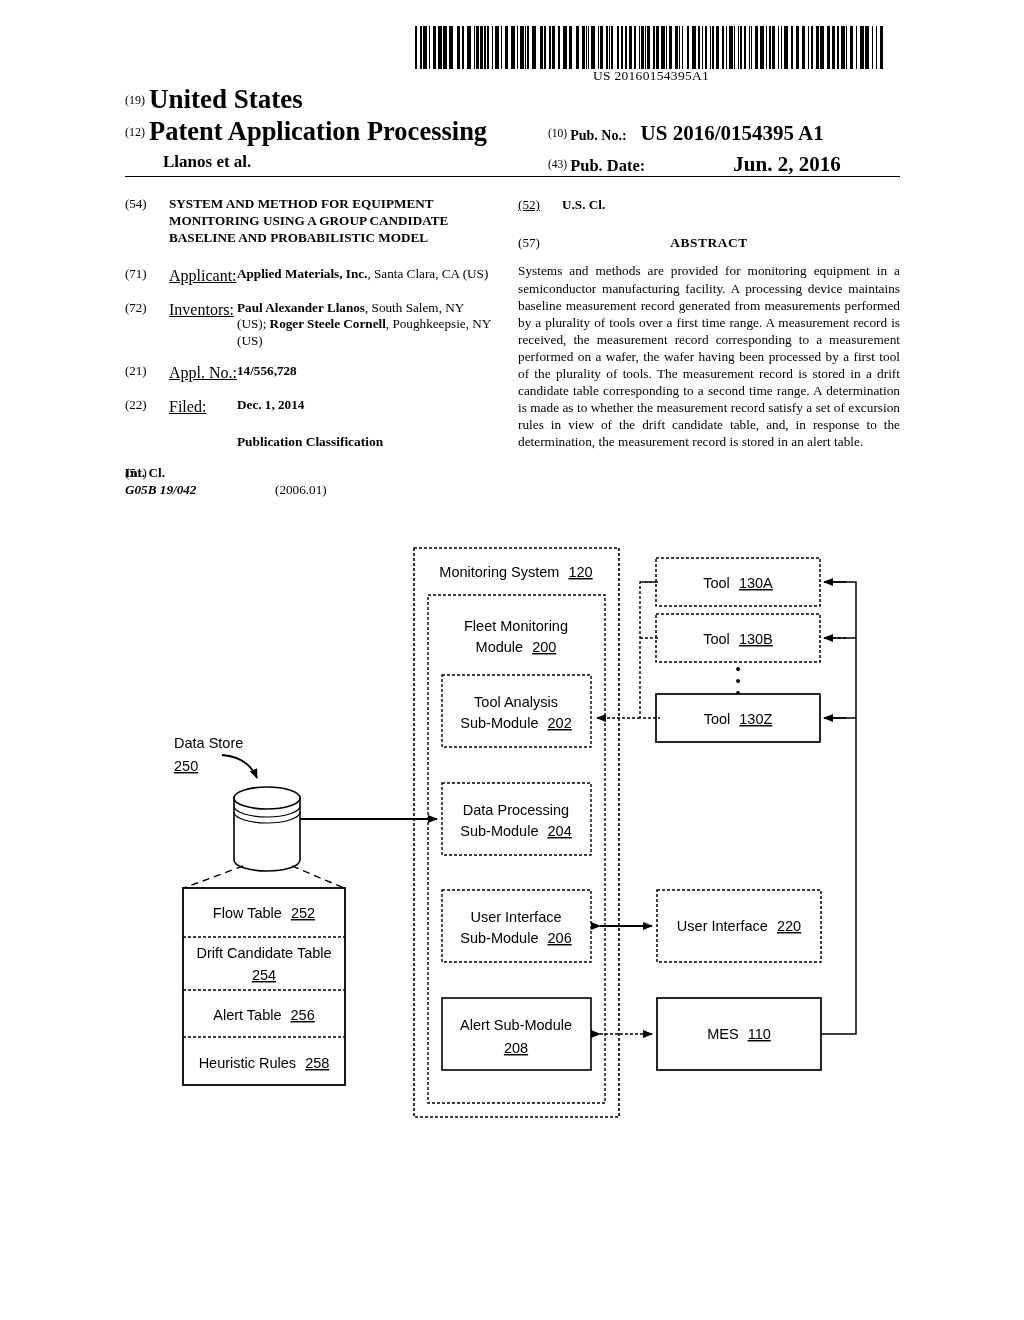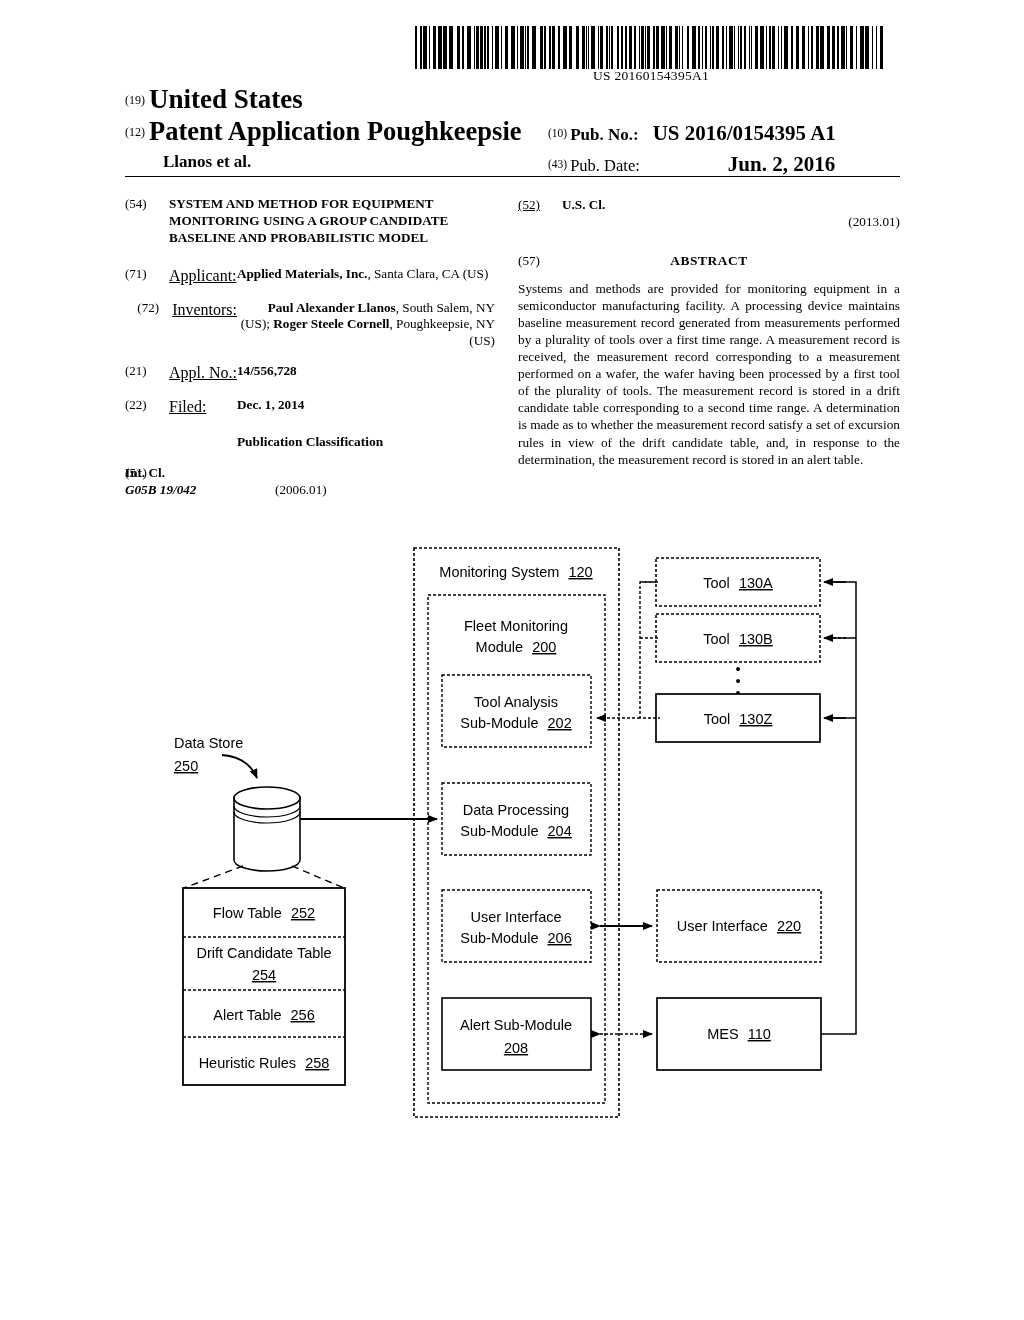--- a/index.html
+++ b/index.html
@@ -22,26 +22,26 @@
   .paren{font-size:11.5px;vertical-align:2px;}
   #united-states{
     position:absolute;left:0;top:0;font-weight:bold;font-size:27px;white-space:nowrap;}
   #united-states .paren{font-size:12px;font-weight:normal;vertical-align:4px;margin-right:4px;}
   #pub-type{
     position:absolute;left:0;top:32px;font-weight:bold;font-size:26.5px;white-space:nowrap;}
   #pub-type .paren{font-size:12px;font-weight:normal;vertical-align:4px;margin-right:4px;}
   #author-line{position:absolute;left:38px;top:68px;font-weight:bold;font-size:17px;}
 
   #pubno-row{position:absolute;left:423px;top:37px;white-space:nowrap;}
-  #pubno-row .lbl{font-weight:bold;font-size:17px;}
+  #pubno-row .lbl{font-weight:bold;font-size:14px;}
   #pubno-row .paren{font-weight:normal;font-size:11.5px;vertical-align:3px;margin-right:3px;}
   #pub-number-value{font-weight:bold;font-size:21px;margin-left:14px;}
 
   #pubdate-row{position:absolute;left:423px;top:68px;white-space:nowrap;}
-  #pubdate-row .lbl{font-weight:normal;font-size:16.5px;}
+  #pubdate-row .lbl{font-weight:bold;font-size:16.5px;}
   #pubdate-row .paren{font-weight:normal;font-size:11.5px;vertical-align:3px;margin-right:3px;}
   #pub-date-value{font-weight:bold;font-size:21px;margin-left:88px;}
 
   #masthead-rule{position:absolute;left:125px;top:176px;width:775px;height:0;
      border-top:1.6px solid #000;}
 
   
   #col-left{position:absolute;left:125px;top:196px;width:370px;}
   #col-right{position:absolute;left:518px;top:196px;width:382px;}
 
@@ -194,21 +194,21 @@
         <rect x="465" y="0" width="3" height="43" fill="#000"></rect>
       </svg>
   </div>
   <div id="pub-number-text">US 20160154395A1</div>
 
   <div id="masthead">
     <div id="united-states">
       <span class="paren">(19)</span><span>United States</span>
     </div>
     <div id="pub-type">
-      <span class="paren">(12)</span><span>Patent Application Poughkeepsie</span>
+      <span class="paren">(12)</span><span>Patent Application Processing</span>
     </div>
     <div id="author-line">Llanos et al.</div>
 
     <div id="pubno-row">
       <span class="paren">(10)</span><span class="lbl">Pub. No.:</span><span id="pub-number-value">US 2016/0154395 A1</span>
     </div>
     <div id="pubdate-row">
       <span class="paren">(43)</span><span class="lbl">Pub. Date:</span><span id="pub-date-value">Jun. 2, 2016</span>
     </div>
   </div>
@@ -220,21 +220,21 @@
       <span class="num">(54)</span>
       <span class="val">SYSTEM AND METHOD FOR EQUIPMENT MONITORING USING A GROUP CANDIDATE BASELINE AND PROBABILISTIC MODEL</span>
     </div>
 
     <div class="fld" style="margin-bottom:17px;">
       <span class="num">(71)</span>
       <span class="key">Applicant:</span>
       <span class="val"><span class="b">Applied Materials, Inc.</span><span>, Santa Clara, CA (US)</span></span>
     </div>
 
-    <div class="fld" style="text-align:right;">
+    <div class="fld" style="">
       <span class="num">(72)</span>
       <span class="key">Inventors:</span>
       <span class="val"><span class="b">Paul Alexander Llanos</span><span>, South Salem, NY (US); </span><span class="b">Roger Steele Cornell</span><span>, Poughkeepsie, NY (US)</span></span>
     </div>
 
     <div class="fld" style="margin-bottom:17px;">
       <span class="num">(21)</span>
       <span class="key">Appl. No.:</span>
       <span class="val b">14/556,728</span>
     </div>
@@ -254,21 +254,20 @@
         <span id="intcl-code">G05B 19/042</span><span>(2006.01)</span>
       </span>
     </div>
   </div>
 
   <div id="col-right">
     <div id="uscl-block">
       <span class="num">(52)</span>
       <span class="body">
         <span class="b">U.S. Cl.</span>
-        <span id="uscl-line2">(2013.01)</span>
       </span>
     </div>
 
     <div id="abstract-head">
       <span class="num">(57)</span>
       <span id="abstract-title">ABSTRACT</span>
     </div>
 
     <div id="abstract-text">Systems and methods are provided for monitoring equipment in a semiconductor manufacturing facility. A processing device maintains baseline measurement record generated from measurements performed by a plurality of tools over a first time range. A measurement record is received, the measurement record corresponding to a measurement performed on a wafer, the wafer having been processed by a first tool of the plurality of tools. The measurement record is stored in a drift candidate table corresponding to a second time range. A determination is made as to whether the measurement record satisfy a set of excursion rules in view of the drift candidate table, and, in response to the determination, the measurement record is stored in an alert table.</div>
   </div>

